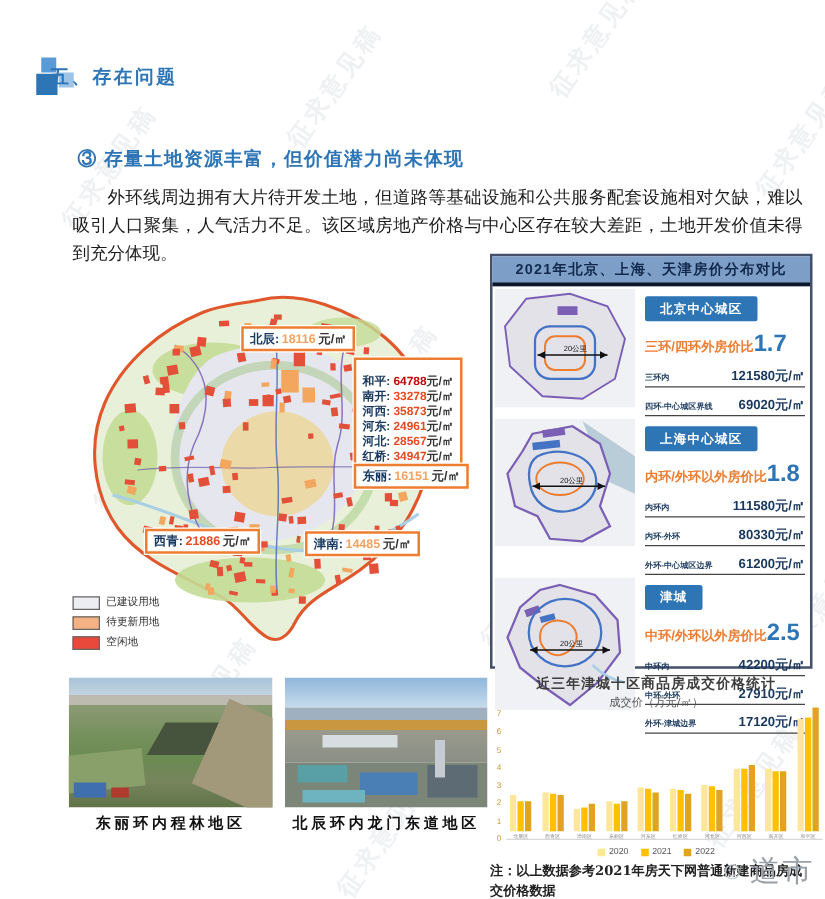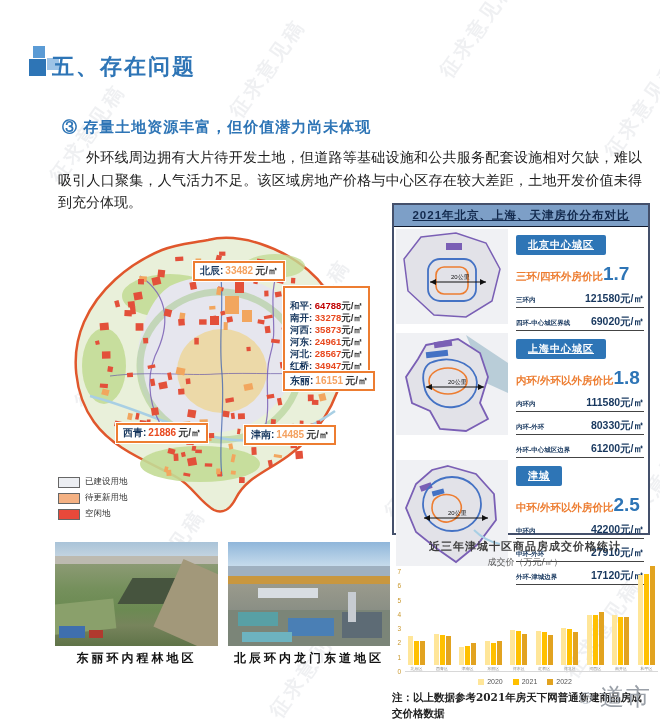--- a/index.html
+++ b/index.html
@@ -5,21 +5,21 @@
   html,body{margin:0;padding:0;background:#fff;}
   .page{position:relative;width:660px;height:719px;background:#ffffff;overflow:hidden;
         font-family:"Liberation Sans",sans-serif;}
   .wm{position:absolute;color:#8a93a3;opacity:.13;font-size:20px;letter-spacing:3px;
       transform:rotate(-55deg);white-space:nowrap;pointer-events:none;font-weight:bold;}
   
   .deco-sq{position:absolute;}
   .sq1{left:33px;top:46px;width:12px;height:12px;background:#5b9bd5;}
   .sq2{left:29px;top:59px;width:17px;height:17px;background:#2e75b6;}
   .sq3{left:47px;top:58px;width:12px;height:12px;background:#9dc3e6;}
-  .section-title{position:absolute;left:52px;top:52px;font-size:22px;font-weight:bold;color:#2e75b6;letter-spacing:2px;}
+  .section-title{position:absolute;left:40px;top:52px;font-size:15px;font-weight:bold;color:#2e75b6;letter-spacing:2px;}
   .sub-heading{position:absolute;left:62px;top:118px;font-size:15px;font-weight:bold;color:#2e75b6;letter-spacing:1px;}
   .body-par{position:absolute;left:58px;top:146px;width:584px;font-size:14px;color:#1c1c1c;
             line-height:1.62;text-align:justify;text-indent:2em;}
   
   .land-map{position:absolute;left:50px;top:226px;width:340px;height:292px;}
   .price-tag{position:absolute;background:#fff;border:2px solid #ed7d31;padding:1px 5px;
              font-size:10px;font-weight:bold;color:#17375e;white-space:nowrap;box-shadow:0 0 0 1px #fff;}
   .price-tag .val{margin:0 2px;}
   .val-light{color:#f4a261;}
   .val-strong{color:#e8491f;}
@@ -32,27 +32,27 @@
   .price-box{position:absolute;left:283px;top:286px;background:#fff;border:2px solid #ed7d31;
              padding:12px 5px;font-size:9.5px;font-weight:bold;color:#17375e;line-height:1.26;box-shadow:0 0 0 1px #fff;}
   .price-box .row{white-space:nowrap;}
   .map-legend{position:absolute;left:58px;top:476px;font-size:8.5px;color:#333;}
   .map-legend .lrow{display:flex;align-items:center;margin-bottom:4px;}
   .map-legend .swatch{width:20px;height:9px;border:1px solid #666;margin-right:5px;}
   .map-note{position:absolute;left:257px;top:497px;width:140px;font-family:"DejaVu Serif",serif;
             font-style:italic;font-size:9.5px;color:#222;line-height:1.45;font-weight:bold;}
   
   .panel{position:absolute;left:392px;top:203px;width:258px;height:332px;border:2px solid #44506b;background:#fff;box-sizing:border-box;}
-  .panel-header{height:21px;background:#7d9fc7;border-bottom:1px solid #0f172a;display:flex;align-items:center;justify-content:center;
-                font-size:11.5px;font-weight:bold;color:#12294d;letter-spacing:1px;text-decoration:underline;}
+  .panel-header{height:21px;background:#7d9fc7;border-bottom:3px solid #0f172a;display:flex;align-items:center;justify-content:center;
+                font-size:11.5px;font-weight:bold;color:#12294d;letter-spacing:1px;}
   .city-section{display:flex;}
   .city-map{width:116px;padding:2px 0 0 2px;box-sizing:border-box;}
   .city-info{flex:1;padding:4px 4px 0 6px;}
   .badge{display:inline-block;background:#2e75b6;color:#fff;font-size:10px;font-weight:bold;
-         padding:3px 12px;border-radius:2px;margin-top:4px;letter-spacing:1px;text-decoration:underline;}
+         padding:3px 12px;border-radius:2px;margin-top:4px;letter-spacing:1px;}
   .ratio-line{margin-top:8px;white-space:nowrap;}
   .ratio-label{color:#ed7d31;font-weight:bold;font-size:10.5px;}
   .ratio-num{color:#2e75b6;font-weight:bold;font-size:19px;}
   .info-row{display:flex;justify-content:space-between;align-items:baseline;border-bottom:1px solid #444;
             width:128px;margin-top:7px;padding-bottom:1px;}
   .info-row .lbl{font-size:6.5px;color:#17375e;font-weight:bold;}
   .info-row .v{font-size:10.5px;color:#17375e;font-weight:bold;}
   
   .photo{position:absolute;top:542px;height:104px;overflow:hidden;}
   .photo-left{left:55px;width:163px;}
@@ -264,21 +264,21 @@
         <rect x="233.0" y="96.7" width="6.9" height="6.7" fill="#e3503a" transform="rotate(15 233 97)"></rect>
         <rect x="58.1" y="140.1" width="5.2" height="5.5" fill="#e3503a" transform="rotate(9 58 140)"></rect>
       </g>
     <rect x="175" y="70" width="14" height="18" fill="#f2a65e"></rect>
     <rect x="192" y="84" width="10" height="12" fill="#f2a65e"></rect>
     <rect x="160" y="90" width="9" height="9" fill="#e3503a"></rect>
     <rect x="185" y="56" width="9" height="11" fill="#e3503a"></rect>
   </svg>
 
   <div class="price-tag tag-beichen">
-    <span>北辰:</span><span class="val val-light">33482</span><span class="unit">元/㎡</span>
+    <span>北辰:</span><span class="val val-light">18116</span><span class="unit">元/㎡</span>
   </div>
   <div class="price-box">
     <div class="row"><span>和平:</span> <span class="val-red">64788</span><span class="unit">元/㎡</span></div>
     <div class="row"><span>南开:</span> <span class="val-strong">33278</span><span class="unit">元/㎡</span></div>
     <div class="row"><span>河西:</span> <span class="val-strong">35873</span><span class="unit">元/㎡</span></div>
     <div class="row"><span>河东:</span> <span class="val-strong">24961</span><span class="unit">元/㎡</span></div>
     <div class="row"><span>河北:</span> <span class="val-strong">28567</span><span class="unit">元/㎡</span></div>
     <div class="row"><span>红桥:</span> <span class="val-strong">34947</span><span class="unit">元/㎡</span></div>
   </div>
   <div class="price-tag tag-dongli">

